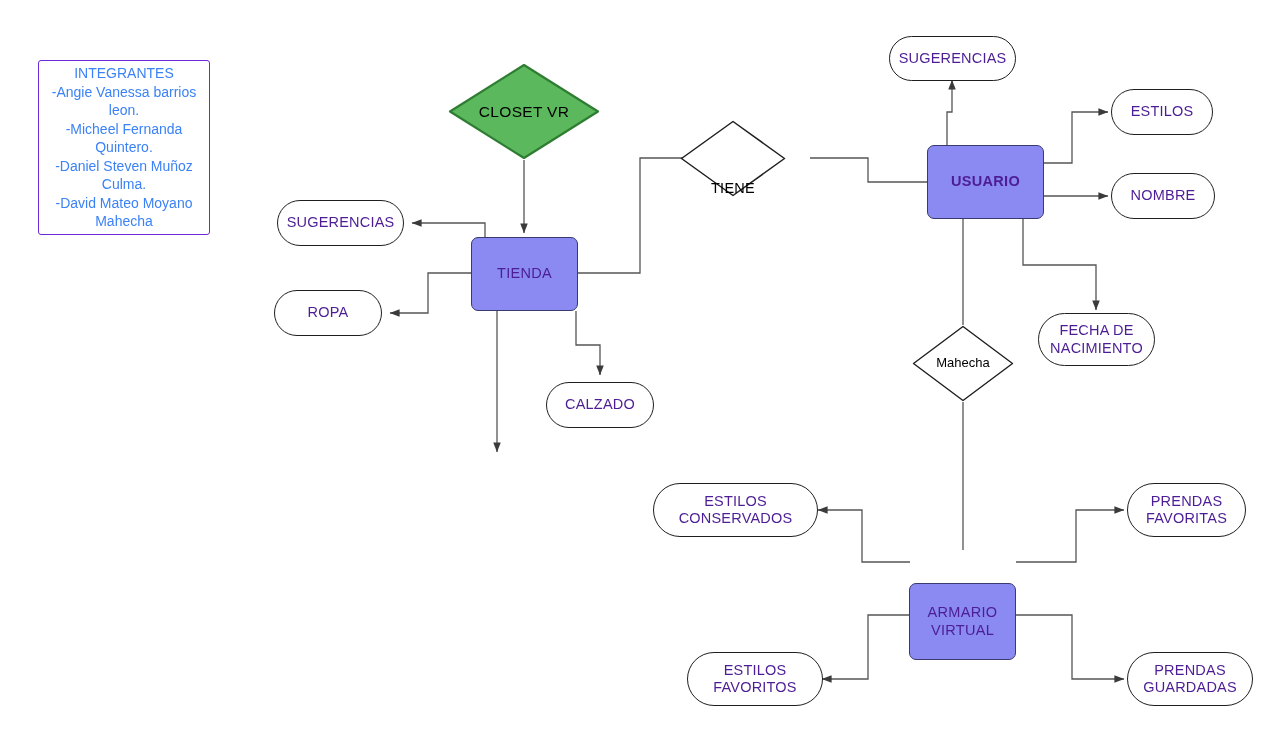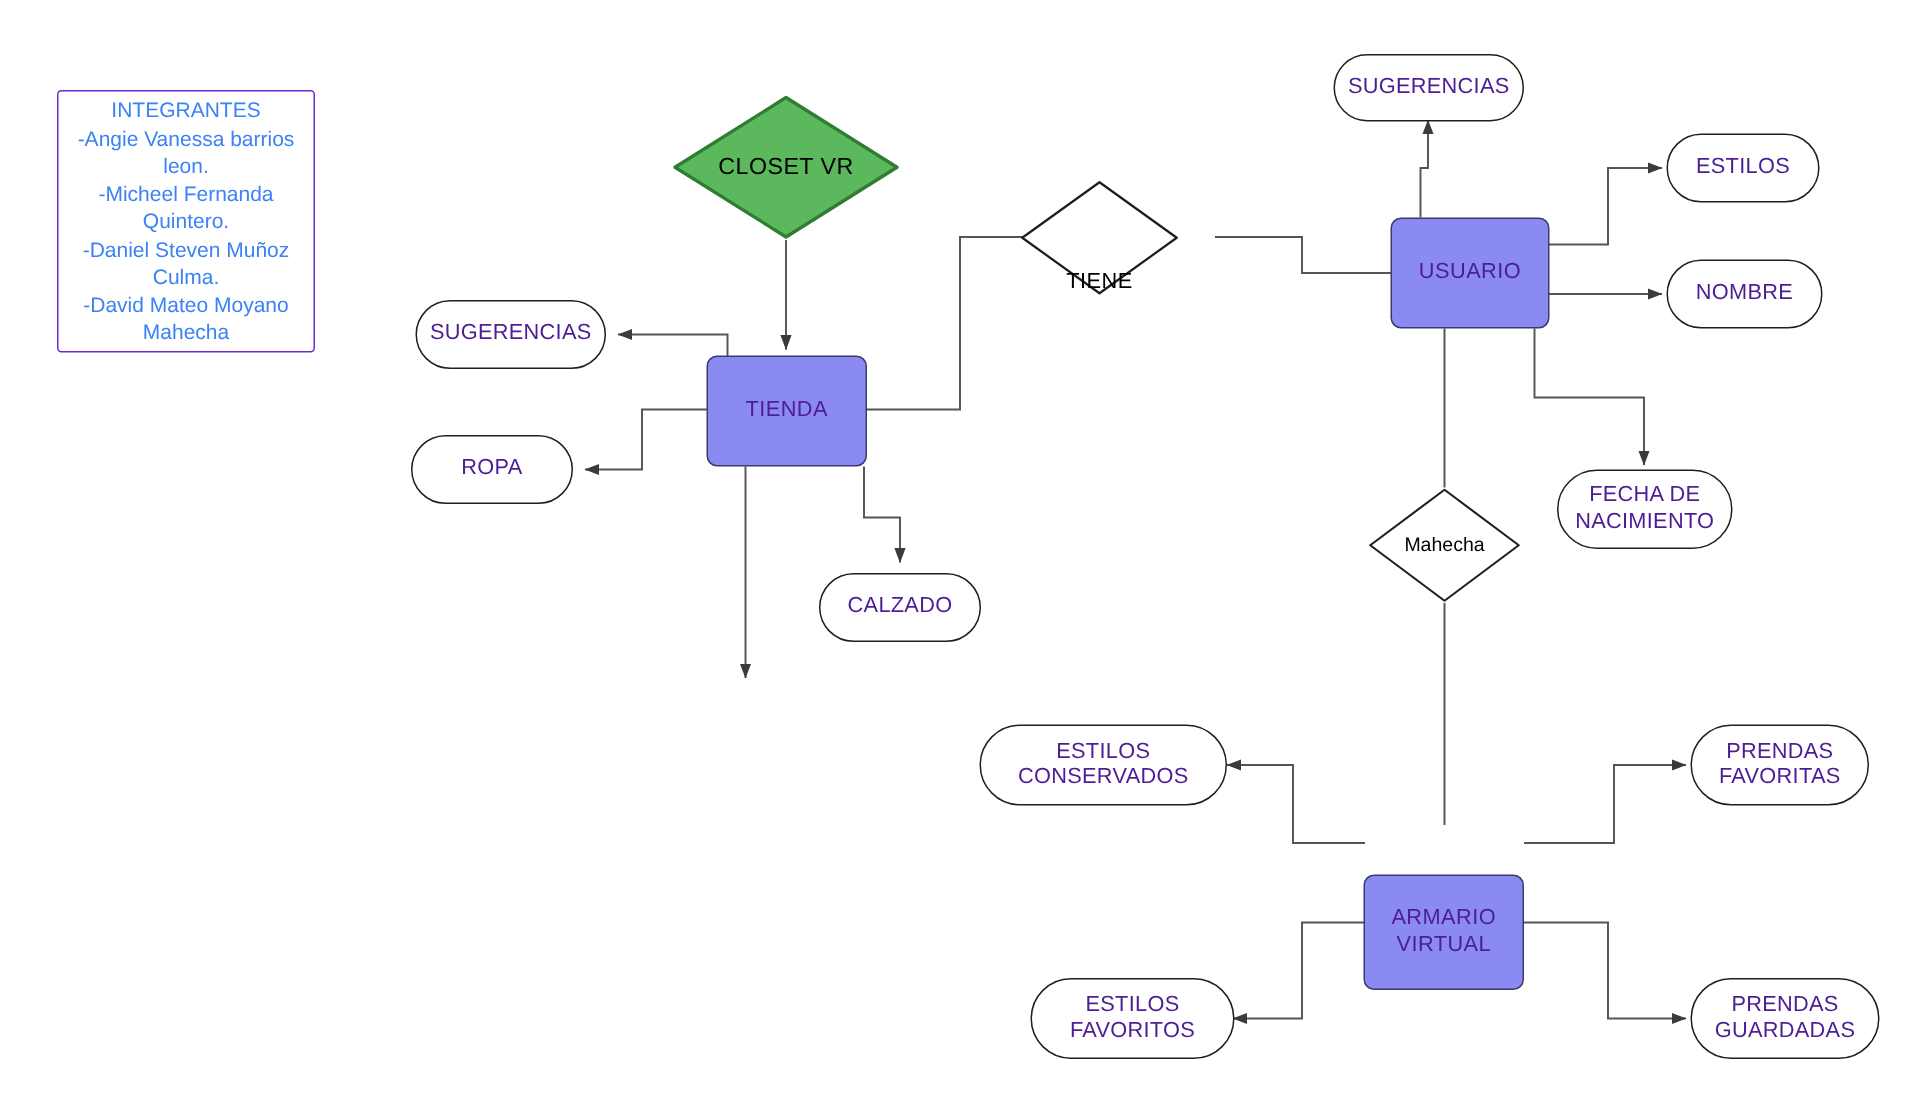--- a/index.html
+++ b/index.html
@@ -153,21 +153,21 @@
     <span>TIENDA</span>
   </div>
 
   <div class="diamond-wrap diamond-rel" style="left:680px; top:120px; width:106px; height:77px;align-items:flex-end;">
     <svg class="diamond-shape" viewBox="0 0 106 77" preserveAspectRatio="none">
       <path d="M53,1.5 L104.5,38.5 L53,75.5 L1.5,38.5 Z" fill="#ffffff" stroke="#1f1f1f" stroke-width="1.5" stroke-linejoin="round"></path>
     </svg>
     <span class="diamond-label">TIENE</span>
   </div>
 
-  <div class="node entity" style="left:927px; top:145px; width:106px; height:74px;">
+  <div class="node entity" style="left:927px; top:145px; width:117px; height:74px;font-weight:bold;">
     <span>USUARIO</span>
   </div>
 
   <div class="diamond-wrap diamond-dec" style="left:912px; top:325px; width:102px; height:77px;">
     <svg class="diamond-shape" viewBox="0 0 102 77" preserveAspectRatio="none">
       <path d="M51,1.5 L100.5,38.5 L51,75.5 L1.5,38.5 Z" fill="#ffffff" stroke="#1f1f1f" stroke-width="1.4" stroke-linejoin="round"></path>
     </svg>
     <span class="diamond-label">Mahecha</span>
   </div>
 

